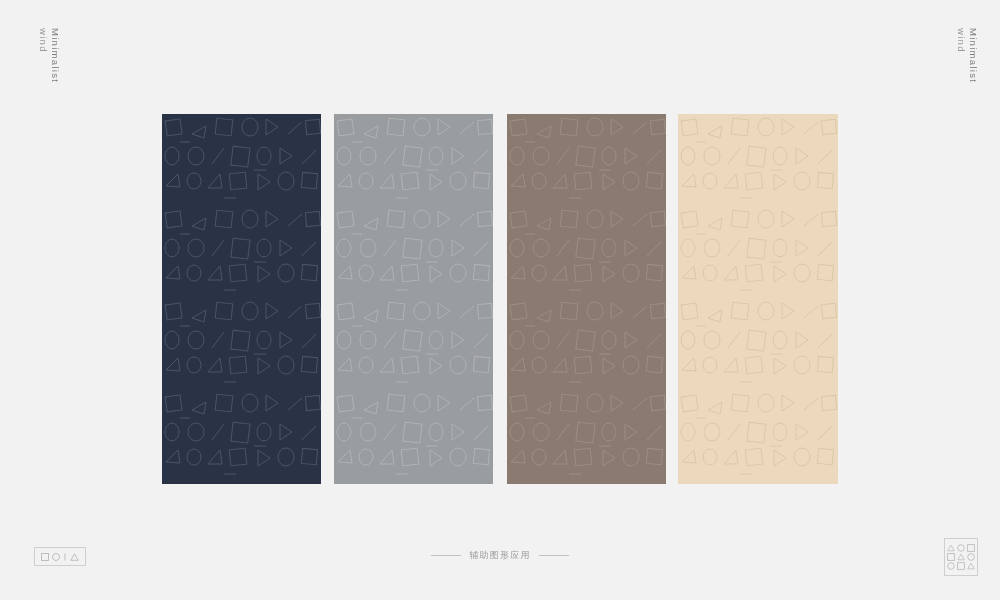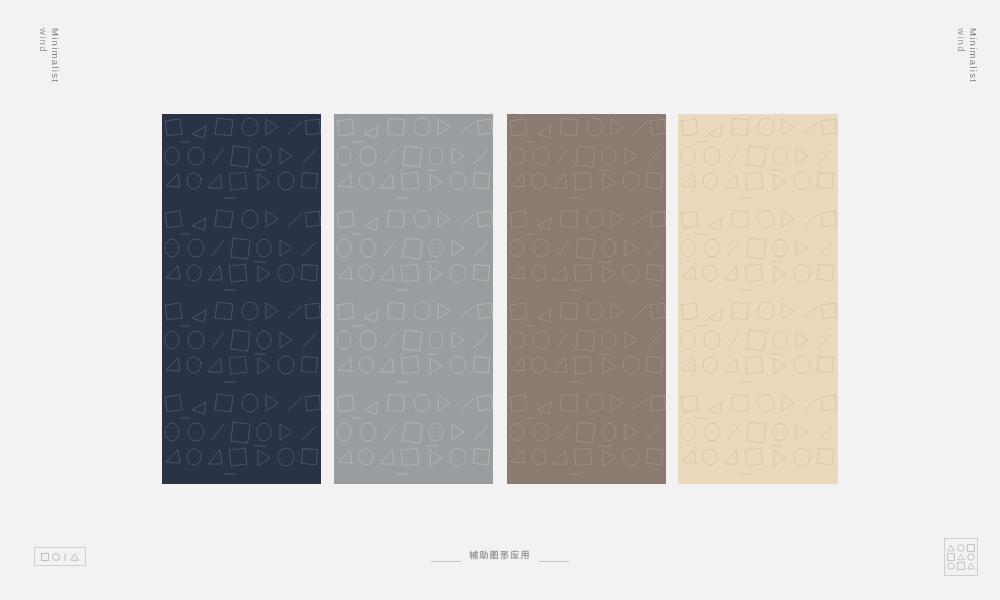--- a/index.html
+++ b/index.html
@@ -74,24 +74,23 @@
     gap:3px;
   }
   .bottom-left-badge svg { display:block; }
 
   .caption {
     position:absolute;
     left:0;
     right:0;
     top:549px;
     display:flex;
-    align-items:flex-end;
+    align-items:center;
     justify-content:center;
     gap:8px;
-    font-weight:bold;
   }
   .rule {
     width:30px;
     height:1px;
     background:#c3c3c3;
   }
   .caption-text {
     font-size:9px;
     color:#9b9b9b;
     letter-spacing:1.2px;

